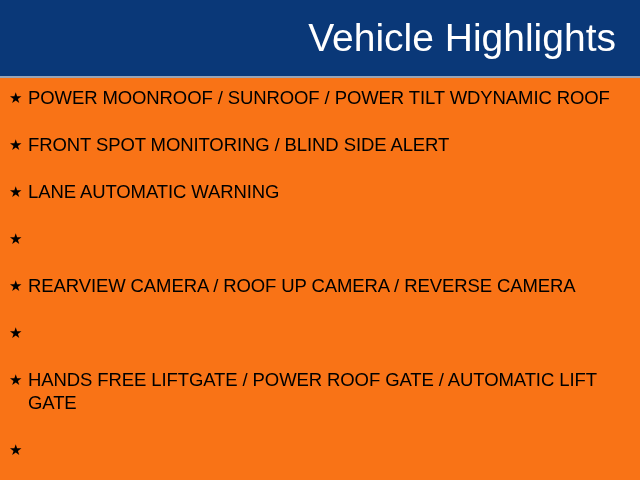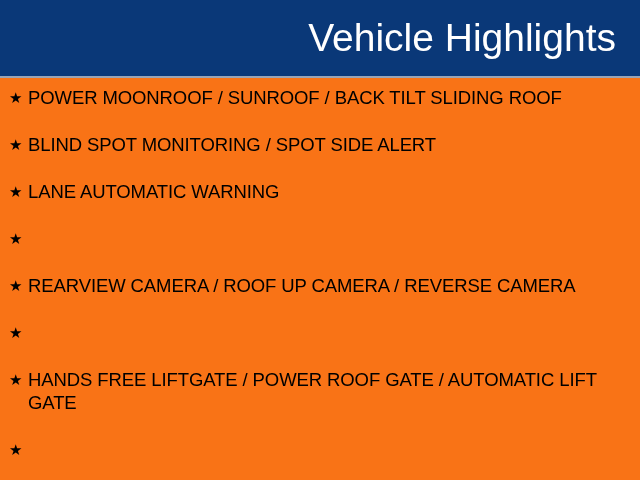--- a/index.html
+++ b/index.html
@@ -112,26 +112,26 @@
   <div class="header-banner">
     <div class="header-title">Vehicle Highlights</div>
   </div>
 
   <div class="header-rule"></div>
 
   <ul class="highlights-list">
 
     <li class="highlight-item">
       <span class="bullet-star">★</span>
-      <span class="highlight-text">POWER MOONROOF / SUNROOF / BACK TILT SLIDING ROOF</span>
+      <span class="highlight-text">POWER MOONROOF / SUNROOF / POWER TILT WDYNAMIC ROOF</span>
     </li>
 
     <li class="highlight-item">
       <span class="bullet-star">★</span>
-      <span class="highlight-text">BLIND SPOT MONITORING / SPOT SIDE ALERT</span>
+      <span class="highlight-text">FRONT SPOT MONITORING / BLIND SIDE ALERT</span>
     </li>
 
     <li class="highlight-item">
       <span class="bullet-star">★</span>
       <span class="highlight-text">LANE AUTOMATIC WARNING</span>
     </li>
 
     <li class="highlight-item">
       <span class="bullet-star">★</span>
     </li>

